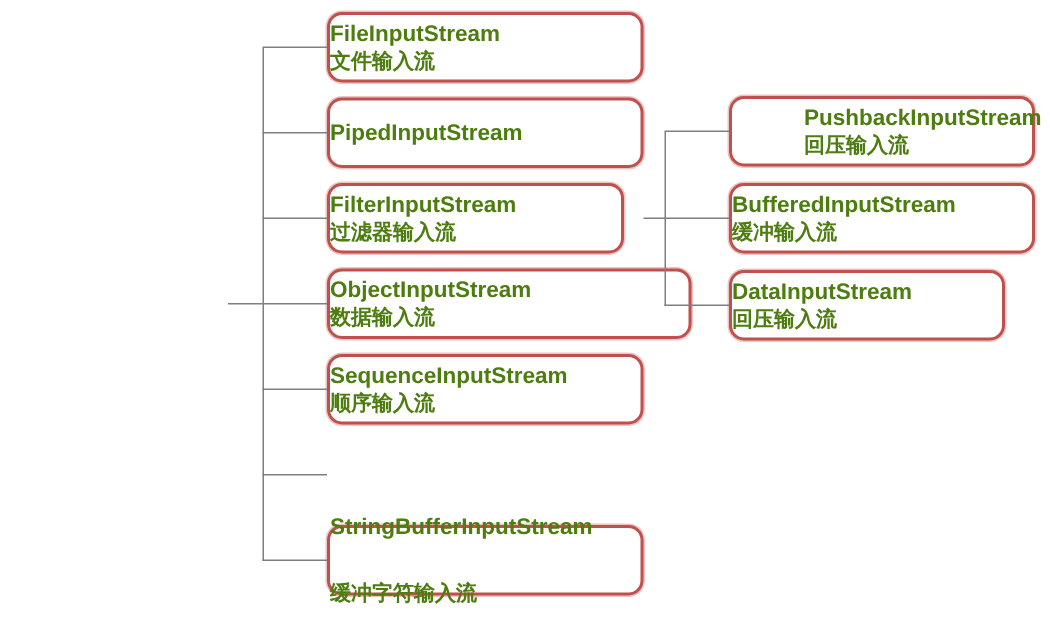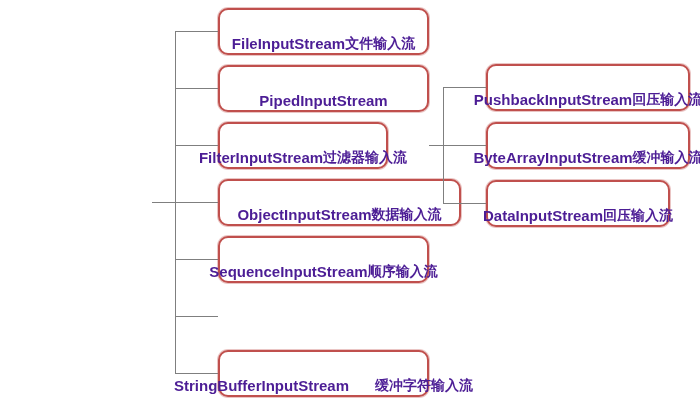--- a/index.html
+++ b/index.html
@@ -16,24 +16,25 @@
     overflow: hidden;
   }
   .node {
     position: absolute;
     box-sizing: border-box;
     background: #ffffff;
     border: 2px solid #c0504d;
     border-radius: 10px;
     box-shadow: 0 0 0 1px rgba(217,150,148,0.55);
     display: flex;
-    align-items: flex-end;
+    flex-direction: column;
+    align-items: flex-start;
     justify-content: center;
     text-align: center;
-    color: #4c1d95;
+    color: #4d7c0f;
     line-height: 1.28;
   }
   .node .en {
     font-size: 15px;
     font-weight: bold;
     white-space: nowrap;
   }
   .node .zh {
     font-size: 14px;
     font-weight: bold;
@@ -48,42 +49,42 @@
 <body>
 
 <div class="canvas" id="canvas">
     <div class="node" style="left: 218px; top: 8px; width: 211px; height: 47px;">
       <span class="en">FileInputStream</span>
       <span class="zh">文件输入流</span>
     </div>
     <div class="node" style="left: 218px; top: 65px; width: 211px; height: 47px;">
       <span class="en">PipedInputStream</span>
     </div>
-    <div class="node" style="left: 218px; top: 122px; width: 170px; height: 47px;">
+    <div class="node" style="left: 218px; top: 122px; width: 198px; height: 47px;">
       <span class="en">FilterInputStream</span>
       <span class="zh">过滤器输入流</span>
     </div>
     <div class="node" style="left: 218px; top: 179px; width: 243px; height: 47px;">
       <span class="en">ObjectInputStream</span>
       <span class="zh">数据输入流</span>
     </div>
     <div class="node" style="left: 218px; top: 236px; width: 211px; height: 47px;">
       <span class="en">SequenceInputStream</span>
       <span class="zh">顺序输入流</span>
     </div>
     <div class="node" style="left: 218px; top: 350px; width: 211px; height: 47px; gap: 26px;">
       <span class="en">StringBufferInputStream</span>
       <span class="zh">缓冲字符输入流</span>
     </div>
-    <div class="node" style="left: 486px; top: 64px; width: 204px; height: 47px;">
+    <div class="node" style="left: 486px; top: 64px; width: 204px; height: 47px; padding-left: 48px;">
       <span class="en">PushbackInputStream</span>
       <span class="zh">回压输入流</span>
     </div>
     <div class="node" style="left: 486px; top: 122px; width: 204px; height: 47px;">
-      <span class="en">ByteArrayInputStream</span>
+      <span class="en">BufferedInputStream</span>
       <span class="zh">缓冲输入流</span>
     </div>
     <div class="node" style="left: 486px; top: 180px; width: 184px; height: 47px;">
       <span class="en">DataInputStream</span>
       <span class="zh">回压输入流</span>
     </div>
     <div class="line" style="left: 175px; top: 31.5px; width: 1px; height: 342px;"></div>
     <div class="line" style="left: 175px; top: 31px; width: 43px; height: 1px;"></div>
     <div class="line" style="left: 175px; top: 88px; width: 43px; height: 1px;"></div>
     <div class="line" style="left: 175px; top: 145px; width: 43px; height: 1px;"></div>

